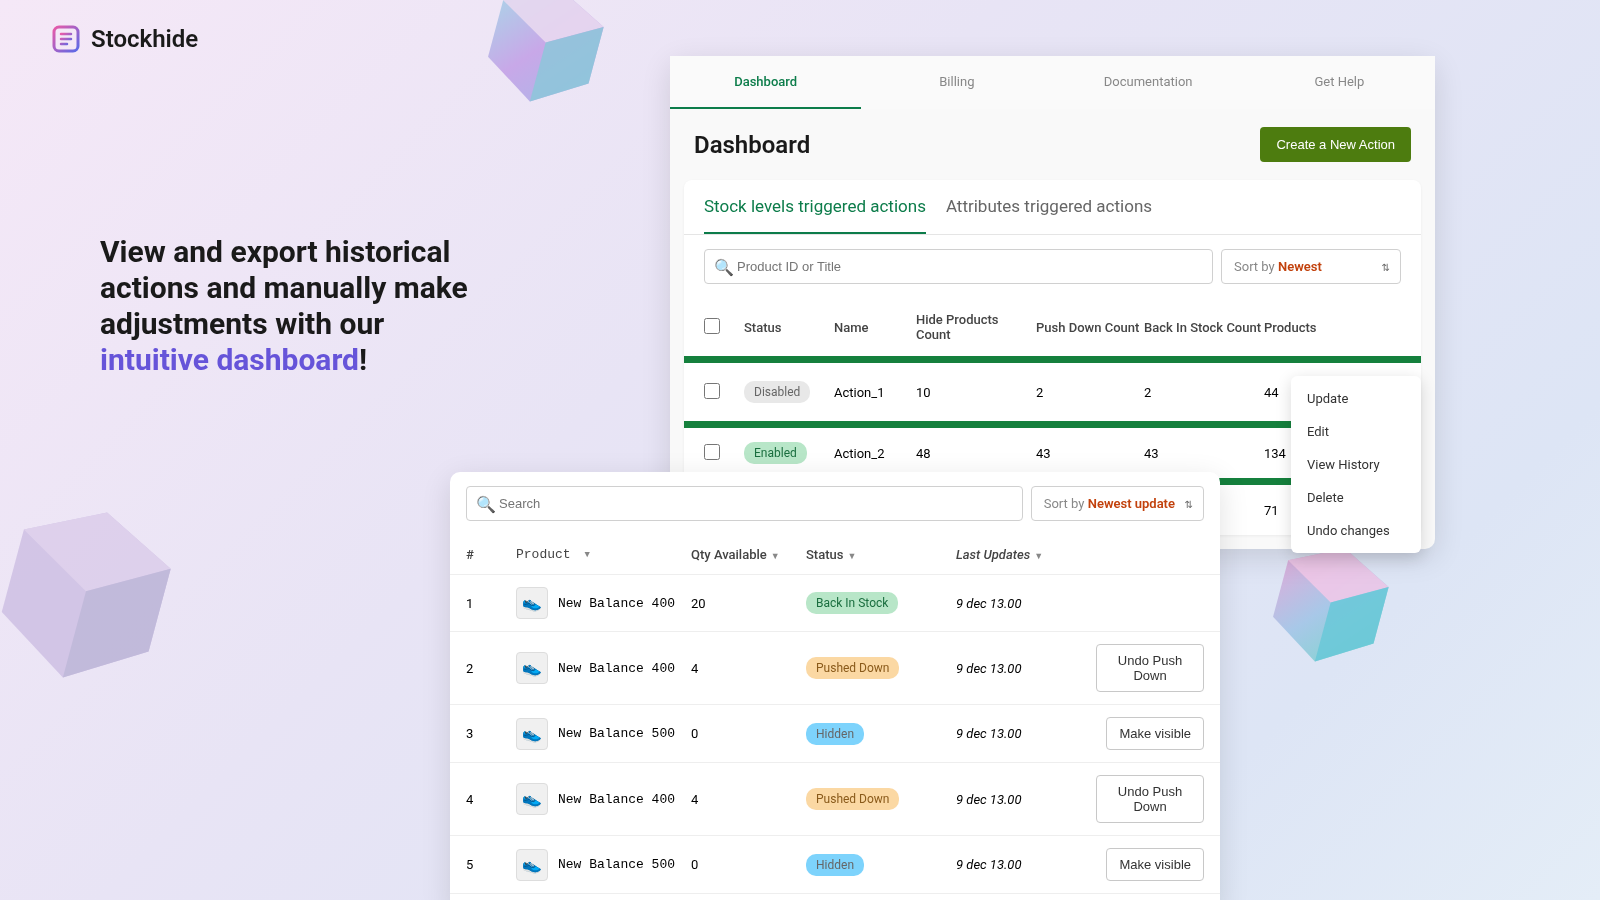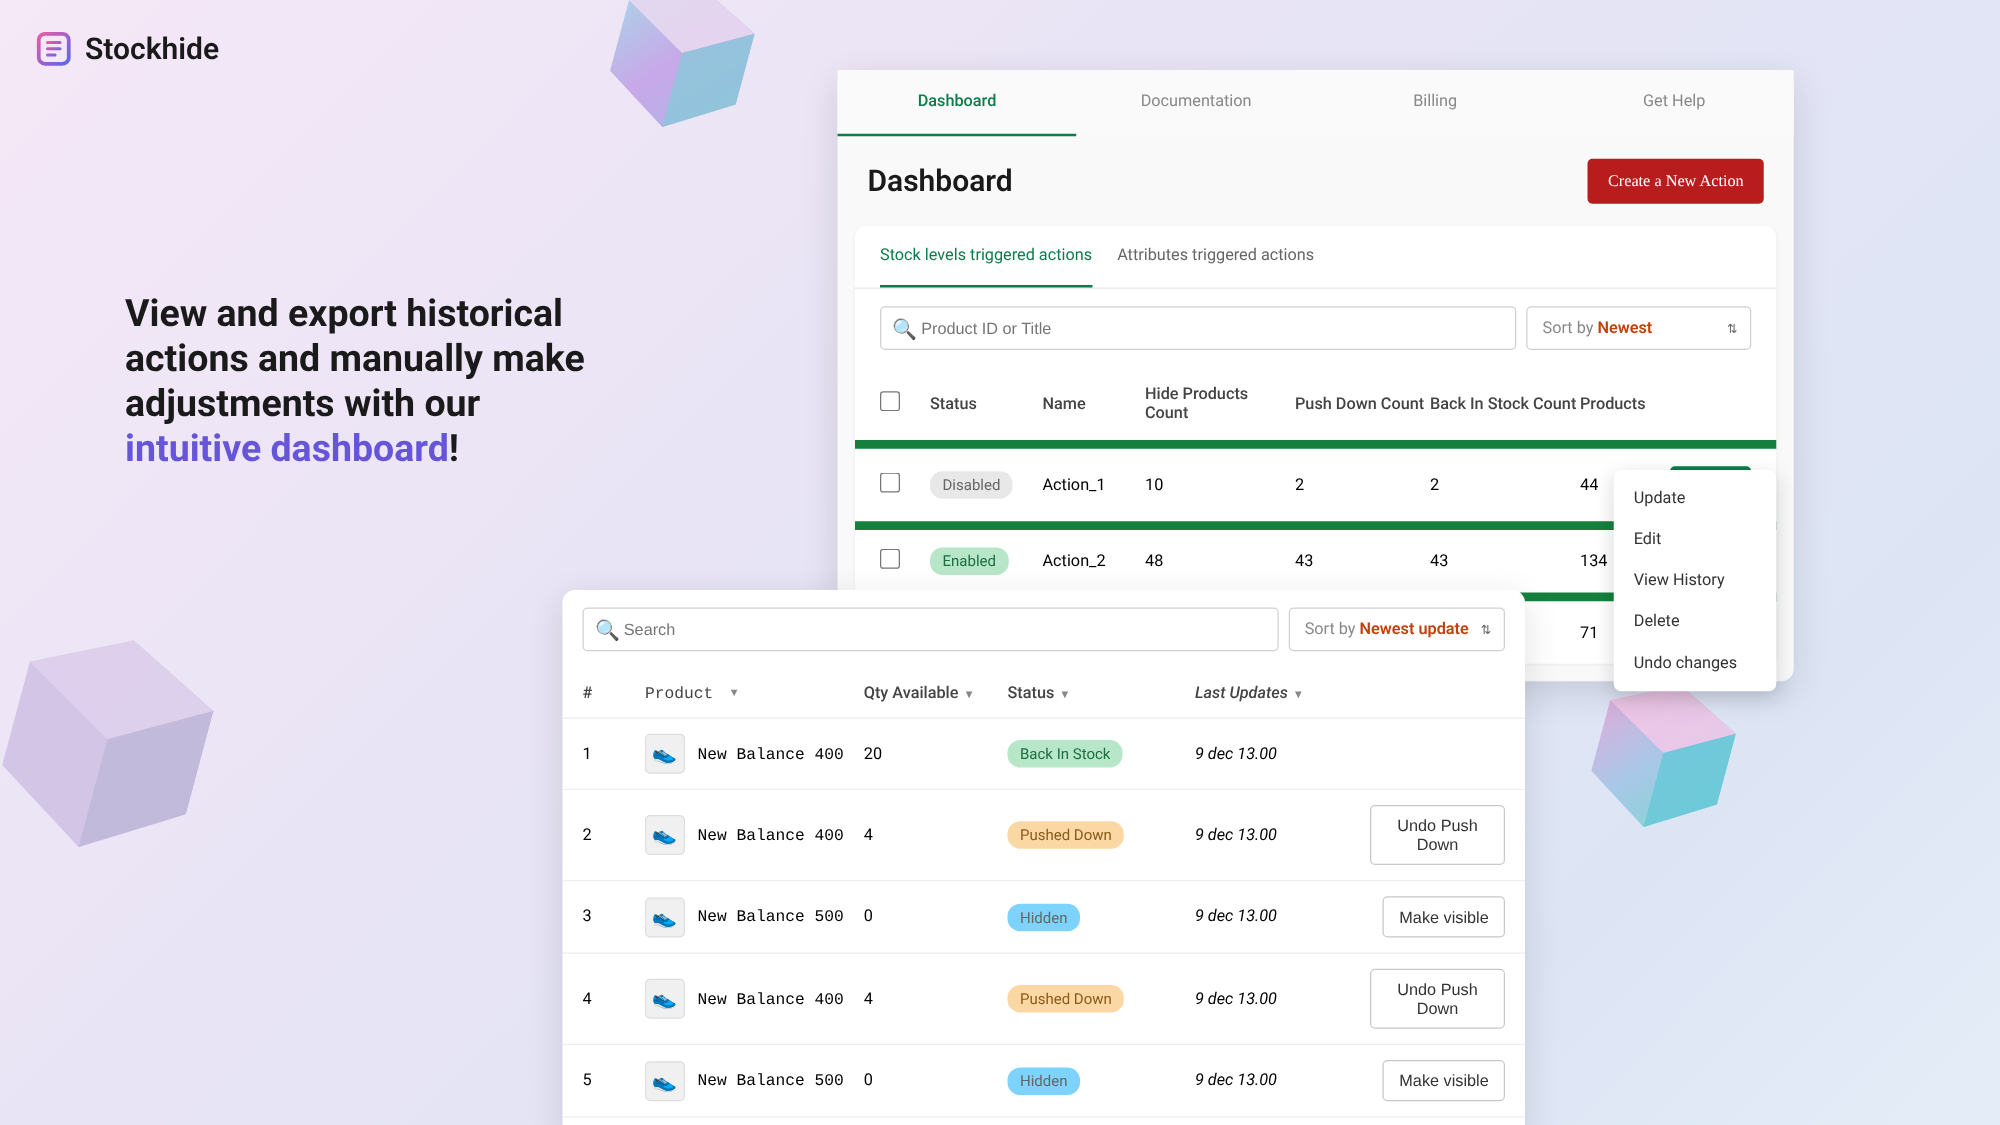--- a/index.html
+++ b/index.html
@@ -1,45 +1,45 @@
 <!DOCTYPE html>
 <html><head>
 <meta charset="utf-8">
 <style>
 * { box-sizing: border-box; margin: 0; padding: 0; }
 body { width: 1600px; height: 900px; font-family: -apple-system, BlinkMacSystemFont, "Segoe UI", Roboto, sans-serif; background: linear-gradient(135deg, #f5e8f7 0%, #e8e4f5 40%, #dde5f5 80%, #e4edf7 100%); position: relative; overflow: hidden; }
 
 
-.logo { position: absolute; left: 28px; top: 24px; display: flex; align-items: center; gap: 10px; }
+.logo { position: absolute; left: 51px; top: 24px; display: flex; align-items: center; gap: 10px; }
 .logo-icon { width: 30px; height: 30px; }
 .logo-text { font-size: 24px; font-weight: 600; color: #1a1a1a; }
 
 
 .headline { position: absolute; left: 100px; top: 234px; width: 500px; font-size: 30px; font-weight: 700; line-height: 1.2; color: #1a1a1a; }
 .headline .accent { color: #6654d9; }
 
 
 .cube { position: absolute; transform: rotate(15deg); }
 .cube1 { left: 480px; top: -20px; width: 130px; height: 130px; }
 .cube2 { left: -10px; top: 500px; width: 190px; height: 190px; opacity: 0.7; }
 .cube3 { left: 1265px; top: 540px; width: 130px; height: 130px; }
 
 
 .panel1 { position: absolute; left: 670px; top: 56px; width: 765px; background: #f9f9f9; border-radius: 10px; box-shadow: 0 8px 30px rgba(0,0,0,0.12); overflow: visible; }
 .tabs-nav { display: flex; background: #fafafa; }
 .tabs-nav .tab { flex: 1; text-align: center; padding: 18px 0; font-size: 13px; color: #888; cursor: pointer; border-bottom: 2px solid transparent; }
 .tabs-nav .tab.active { color: #0c7c4a; border-bottom: 2px solid #0c7c4a; font-weight: 500; }
 .panel1-head { display: flex; justify-content: space-between; align-items: center; padding: 18px 24px; }
 .panel1-head h1 { font-size: 24px; font-weight: 600; color: #1a1a1a; }
-.btn-primary { background: #b91c1c; color: #fff; border: none; padding: 10px 16px; font-size: 13px; border-radius: 4px; cursor: pointer; font-family: Liberation Serif, serif; }
+.btn-primary { background: #4d7c0f; color: #fff; border: none; padding: 10px 16px; font-size: 13px; border-radius: 4px; cursor: pointer; }
 
 .card { background: #fff; margin: 0 14px 14px; border-radius: 8px; box-shadow: 0 1px 3px rgba(0,0,0,0.06); }
 
 .subtabs { display: flex; gap: 20px; padding: 0 20px; border-bottom: 1px solid #e5e5e5; }
-.subtabs .subtab { padding: 16px 0; font-size: 13px; color: #666; border-bottom: 2px solid transparent; cursor: pointer; }
+.subtabs .subtab { padding: 16px 0; font-size: 17px; color: #666; border-bottom: 2px solid transparent; cursor: pointer; }
 .subtabs .subtab.active { color: #0c7c4a; border-bottom: 2px solid #0c7c4a; }
 
 .controls { display: flex; gap: 8px; padding: 14px 20px; }
 .search-box { flex: 1; position: relative; }
 .search-box input { width: 100%; padding: 9px 12px 9px 32px; border: 1px solid #d0d0d0; border-radius: 4px; font-size: 13px; }
 .search-box .search-ic { position: absolute; left: 10px; top: 50%; transform: translateY(-50%); color: #666; }
 .sort-select { padding: 9px 28px 9px 12px; border: 1px solid #d0d0d0; border-radius: 4px; font-size: 13px; background: #fff; position: relative; min-width: 180px; }
 .sort-select .label { color: #888; }
 .sort-select .value { font-weight: 600; color: #c2410c; }
 .sort-select .updown { position: absolute; right: 10px; top: 50%; transform: translateY(-50%); font-size: 10px; color: #666; }
@@ -150,22 +150,22 @@
 <div class="headline">
   <span>View and export historical</span><br>
   <span>actions and manually make</span><br>
   <span>adjustments with our</span><br>
   <span class="accent">intuitive dashboard</span><span>!</span>
 </div>
 
 <div class="panel1">
   <div class="tabs-nav">
     <div class="tab active">Dashboard</div>
+    <div class="tab">Billing</div>
     <div class="tab">Documentation</div>
-    <div class="tab">Billing</div>
     <div class="tab">Get Help</div>
   </div>
   <div class="panel1-head">
     <h1>Dashboard</h1>
     <button class="btn-primary">Create a New Action</button>
   </div>
   <div class="card">
     <div class="subtabs">
       <div class="subtab active">Stock levels triggered actions</div>
       <div class="subtab">Attributes triggered actions</div>

